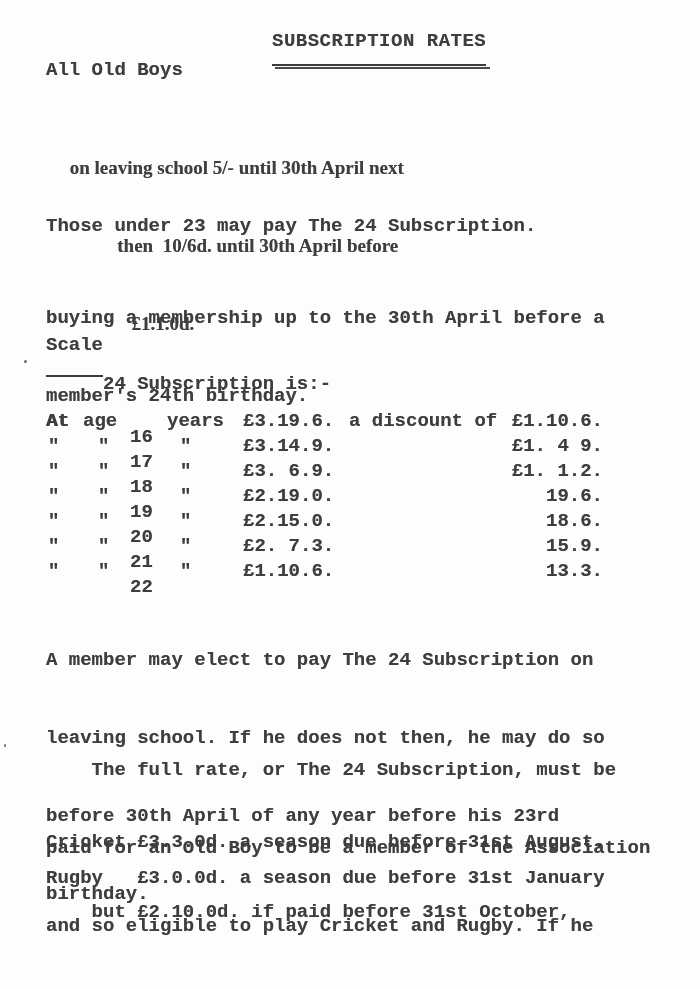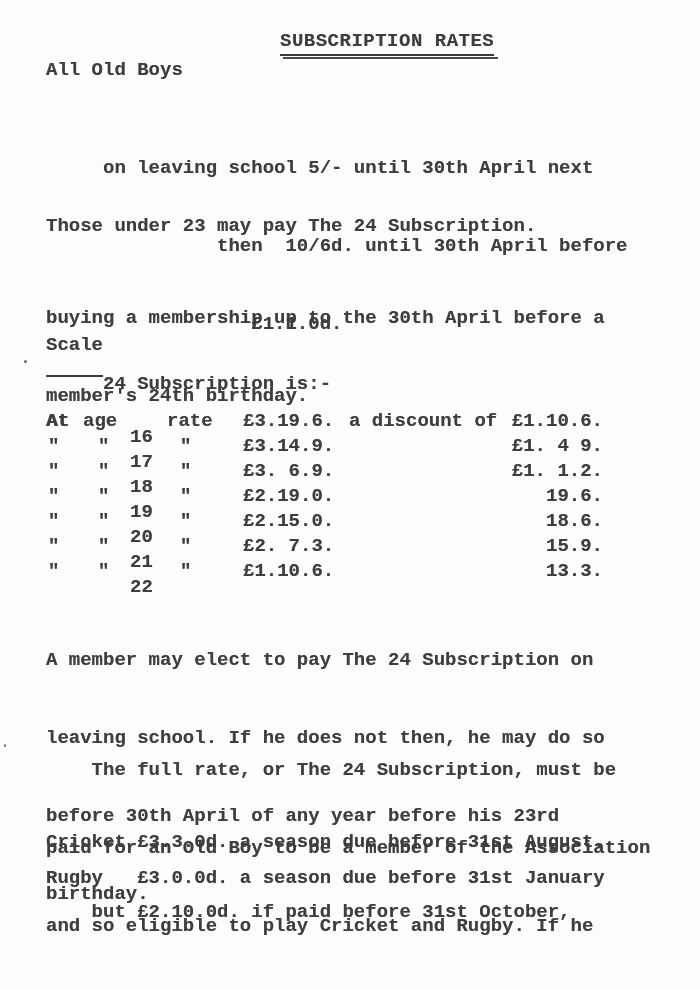--- a/index.html
+++ b/index.html
@@ -17,23 +17,22 @@
   .abs { position:absolute; white-space:pre; }
   .blk { position:absolute; left:46px; white-space:pre; line-height:26px; }
   .blk div { white-space:pre; }
   .title {
     position:absolute; left:272px; top:30px;
     white-space:pre; letter-spacing:0.5px;
   }
   .dbl-underline {
     display:inline-block;
     border-bottom:2.5px solid #3c3c3c;
-    padding-bottom:2px;
+    padding-bottom:12px;
     position:relative;
-    margin-left:8px;
   }
   .dbl-underline::after {
     content:""; position:absolute; left:3px; right:-4px; bottom:-5px;
     height:2px; background:#4a4a4a;
   }
   .single-underline {
     display:inline-block;
     border-bottom:2.5px solid #3c3c3c;
     padding-bottom:19px;
   }
@@ -51,21 +50,21 @@
   .dot-a { left:24px; top:360px; width:3px; height:3px; }
   .dot-b { left:4px;  top:744px; width:2px; height:3px; }
 </style>
 </head>
 <body>
 
 <div class="title"><span class="dbl-underline">SUBSCRIPTION RATES</span></div>
 
 <div class="abs" style="left:46px; top:59px;text-align:center;">All Old Boys</div>
 
-<div class="blk" style="top:103px;">
+<div class="blk" style="top:103px;font-family:Liberation Serif, serif;">
   <div>     on leaving school 5/- until 30th April next</div>
   <div>               then  10/6d. until 30th April before</div>
   <div>                  £1.1.0d.</div>
 </div>
 
 <div class="abs" style="left:46px; top:215px;">Those under 23 may pay The 24 Subscription.</div>
 
 <div class="blk" style="top:253px;">
   <div>buying a membership up to the 30th April before a</div>
   <div>member's 24th birthday.</div>
@@ -73,21 +72,21 @@
 
 <div class="abs" style="left:46px; top:334px;"><span class="single-underline">Scale</span></div>
 
 <div class="abs" style="left:46px; top:373px;">     24 Subscription is:-</div>
 
 <div class="tbl">
   <div class="row">
     <span class="c1 overstruck">At</span>
     <span class="c2">age</span>
     <span class="c3">16</span>
-    <span class="c4">rate</span>
+    <span class="c4">years</span>
     <span class="c5">£3.19.6.</span>
     <span class="c6">a discount of</span>
     <span class="c7">£1.10.6.</span>
   </div>
   <div class="row">
     <span class="d1">"</span>
     <span class="d2">"</span>
     <span class="c3">17</span>
     <span class="d4">"</span>
     <span class="c5">£3.14.9.</span>

